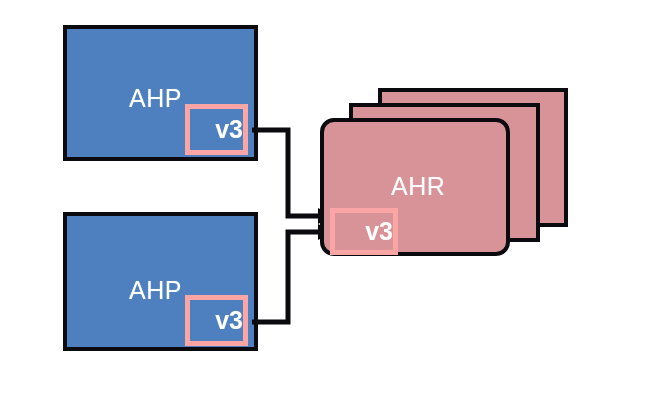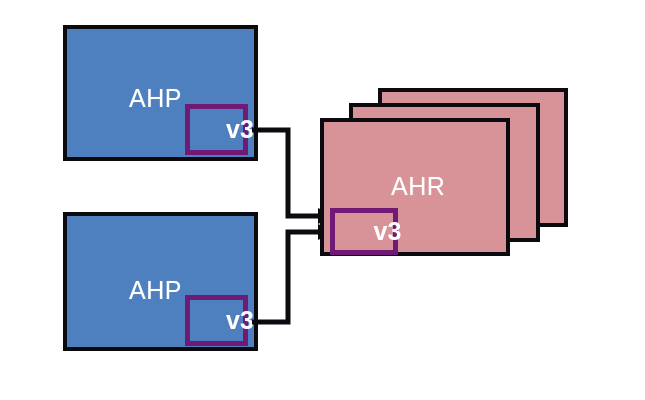--- a/index.html
+++ b/index.html
@@ -34,25 +34,25 @@
     line-height: 1;
     letter-spacing: 0.5px;
     white-space: nowrap;
     text-shadow: 0 0 1px rgba(255,255,255,0.35);
   }
 
   
   .chip {
     position: absolute;
     box-sizing: border-box;
-    border: 5px solid #701a75;
+    border: 5px solid #fca5a5;
     background: transparent;
     display: flex;
     align-items: center;
-    justify-content: center;
+    justify-content: flex-end;
     padding-left: 36px;
   }
   .chip-label {
     color: #ffffff;
     font-weight: bold;
     font-size: 25px;
     line-height: 1;
     padding-left: 11px;
     white-space: nowrap;
   }
@@ -85,21 +85,21 @@
     <div class="node-title" style="left:62px; top:62px;">AHP</div>
     <div class="chip" style="left:118px; top:79px; width:63px; height:51px;">
       <span class="chip-label">v3</span>
     </div>
   </div>
 
   <div class="node pink" style="left:378px; top:88px; width:190px; height:139px; z-index:1;"></div>
 
   <div class="node pink" style="left:349px; top:103px; width:191px; height:139px; z-index:2;"></div>
 
-  <div class="node pink" style="left:320px; top:118px; width:190px; height:138px; z-index:3;">
+  <div class="node pink" style="left:320px; top:118px; width:190px; height:138px; z-index:3;border-radius:14px;">
     <div class="node-title" style="left:67px; top:52px;">AHR</div>
     <div class="chip" style="left:6px; top:86px; width:68px; height:47px;">
       <span class="chip-label">v3</span>
     </div>
   </div>
 
   <svg id="wires" viewBox="0 0 645 400">
 
     <g>
       <path d="M 252 130 L 288 130 L 288 216 L 321 216"></path>

